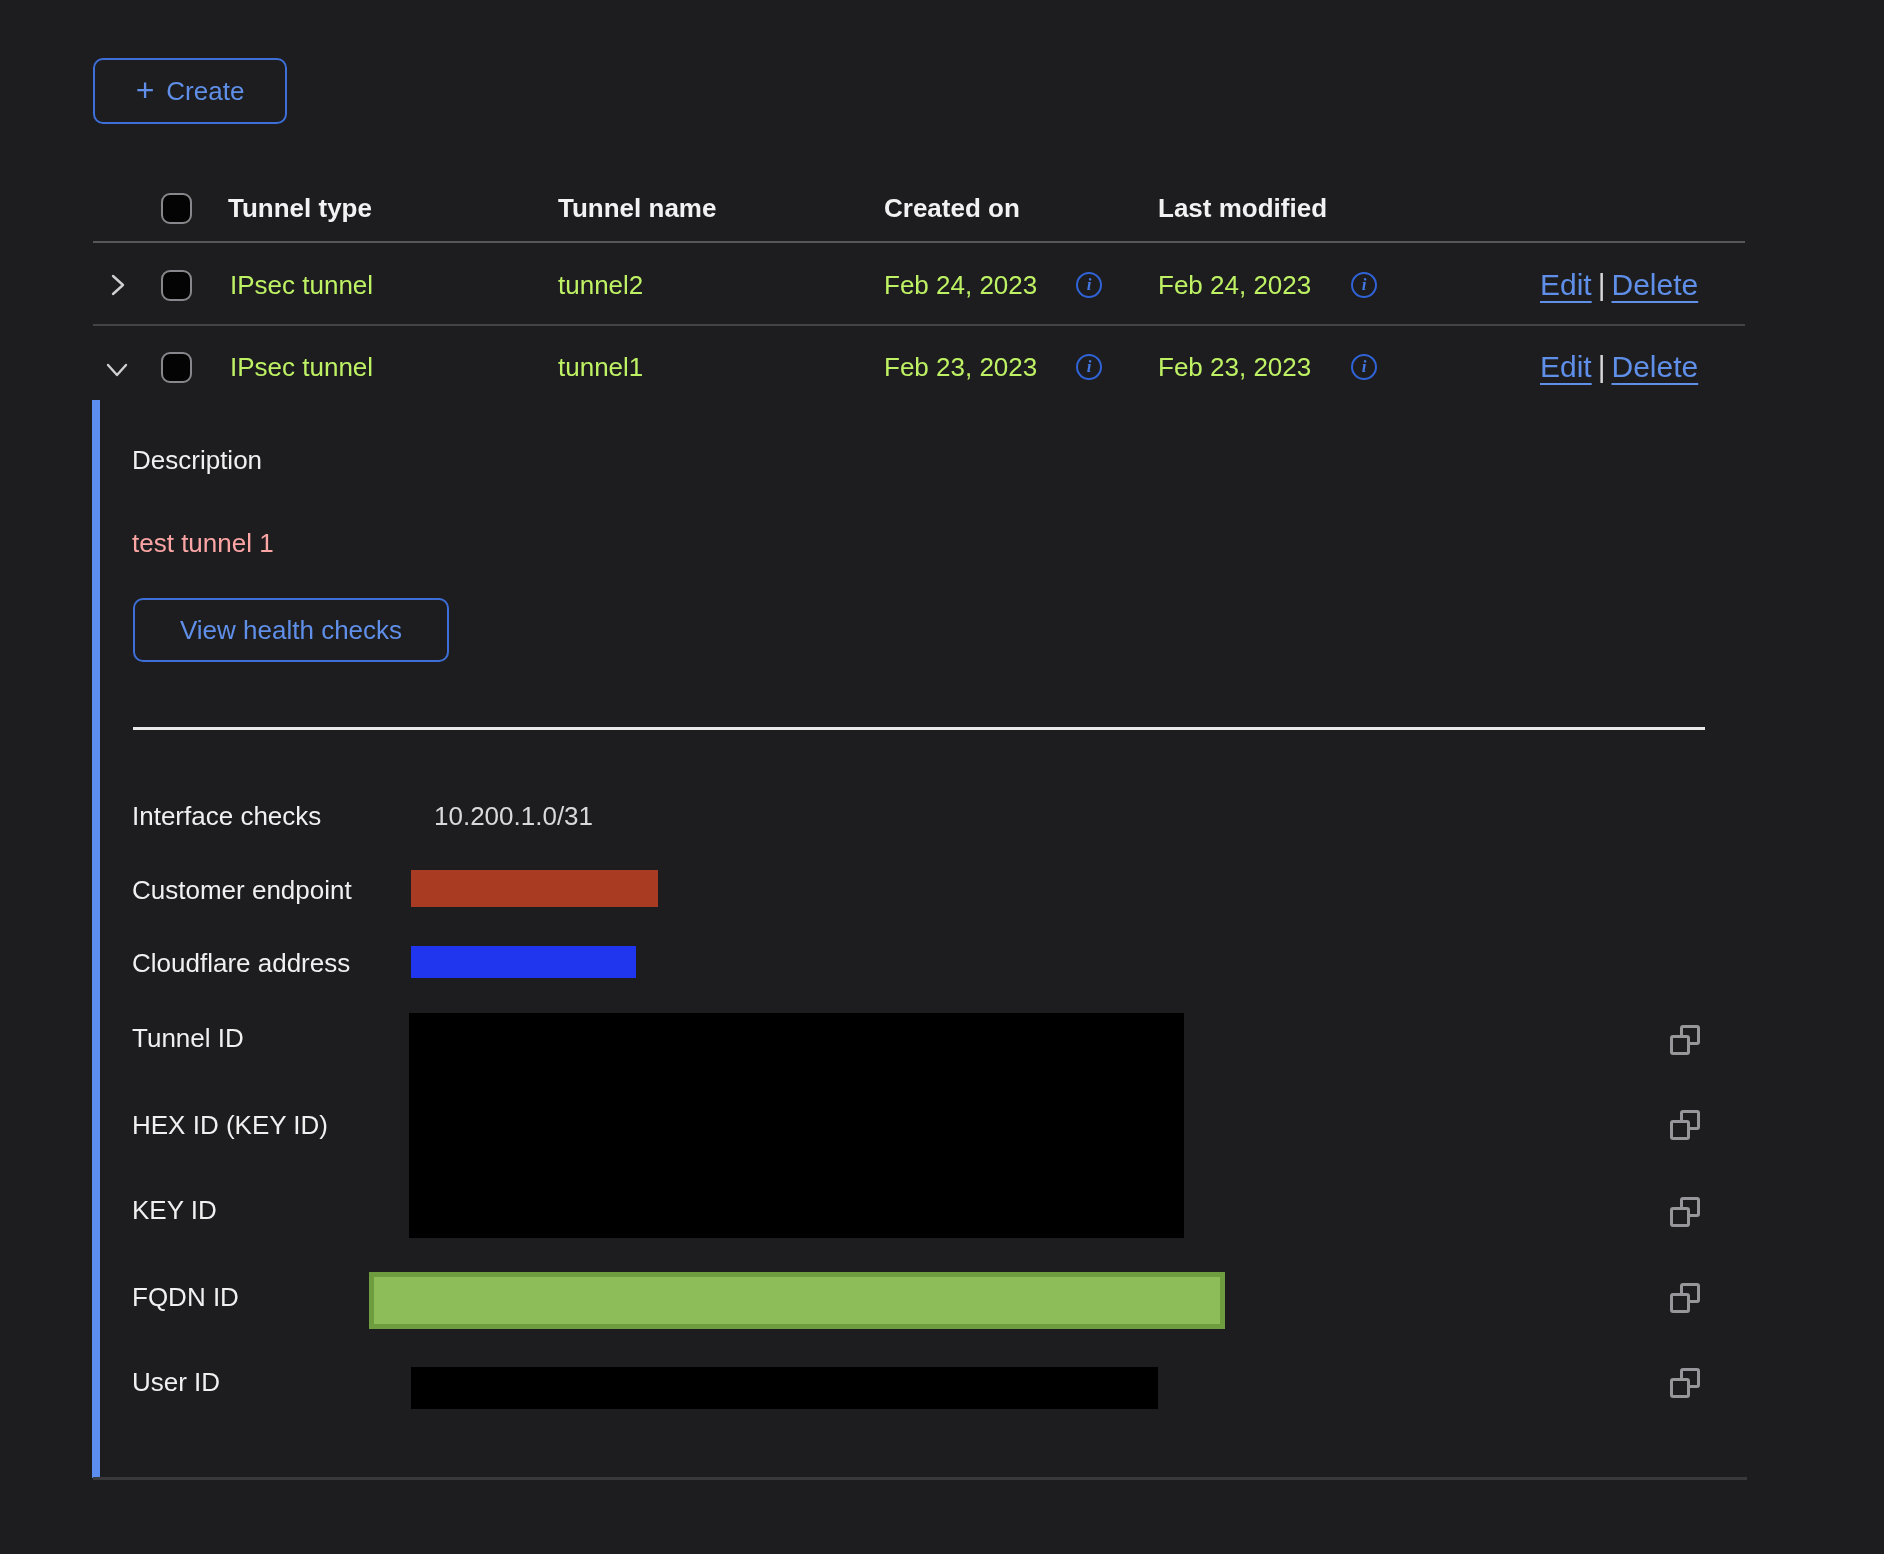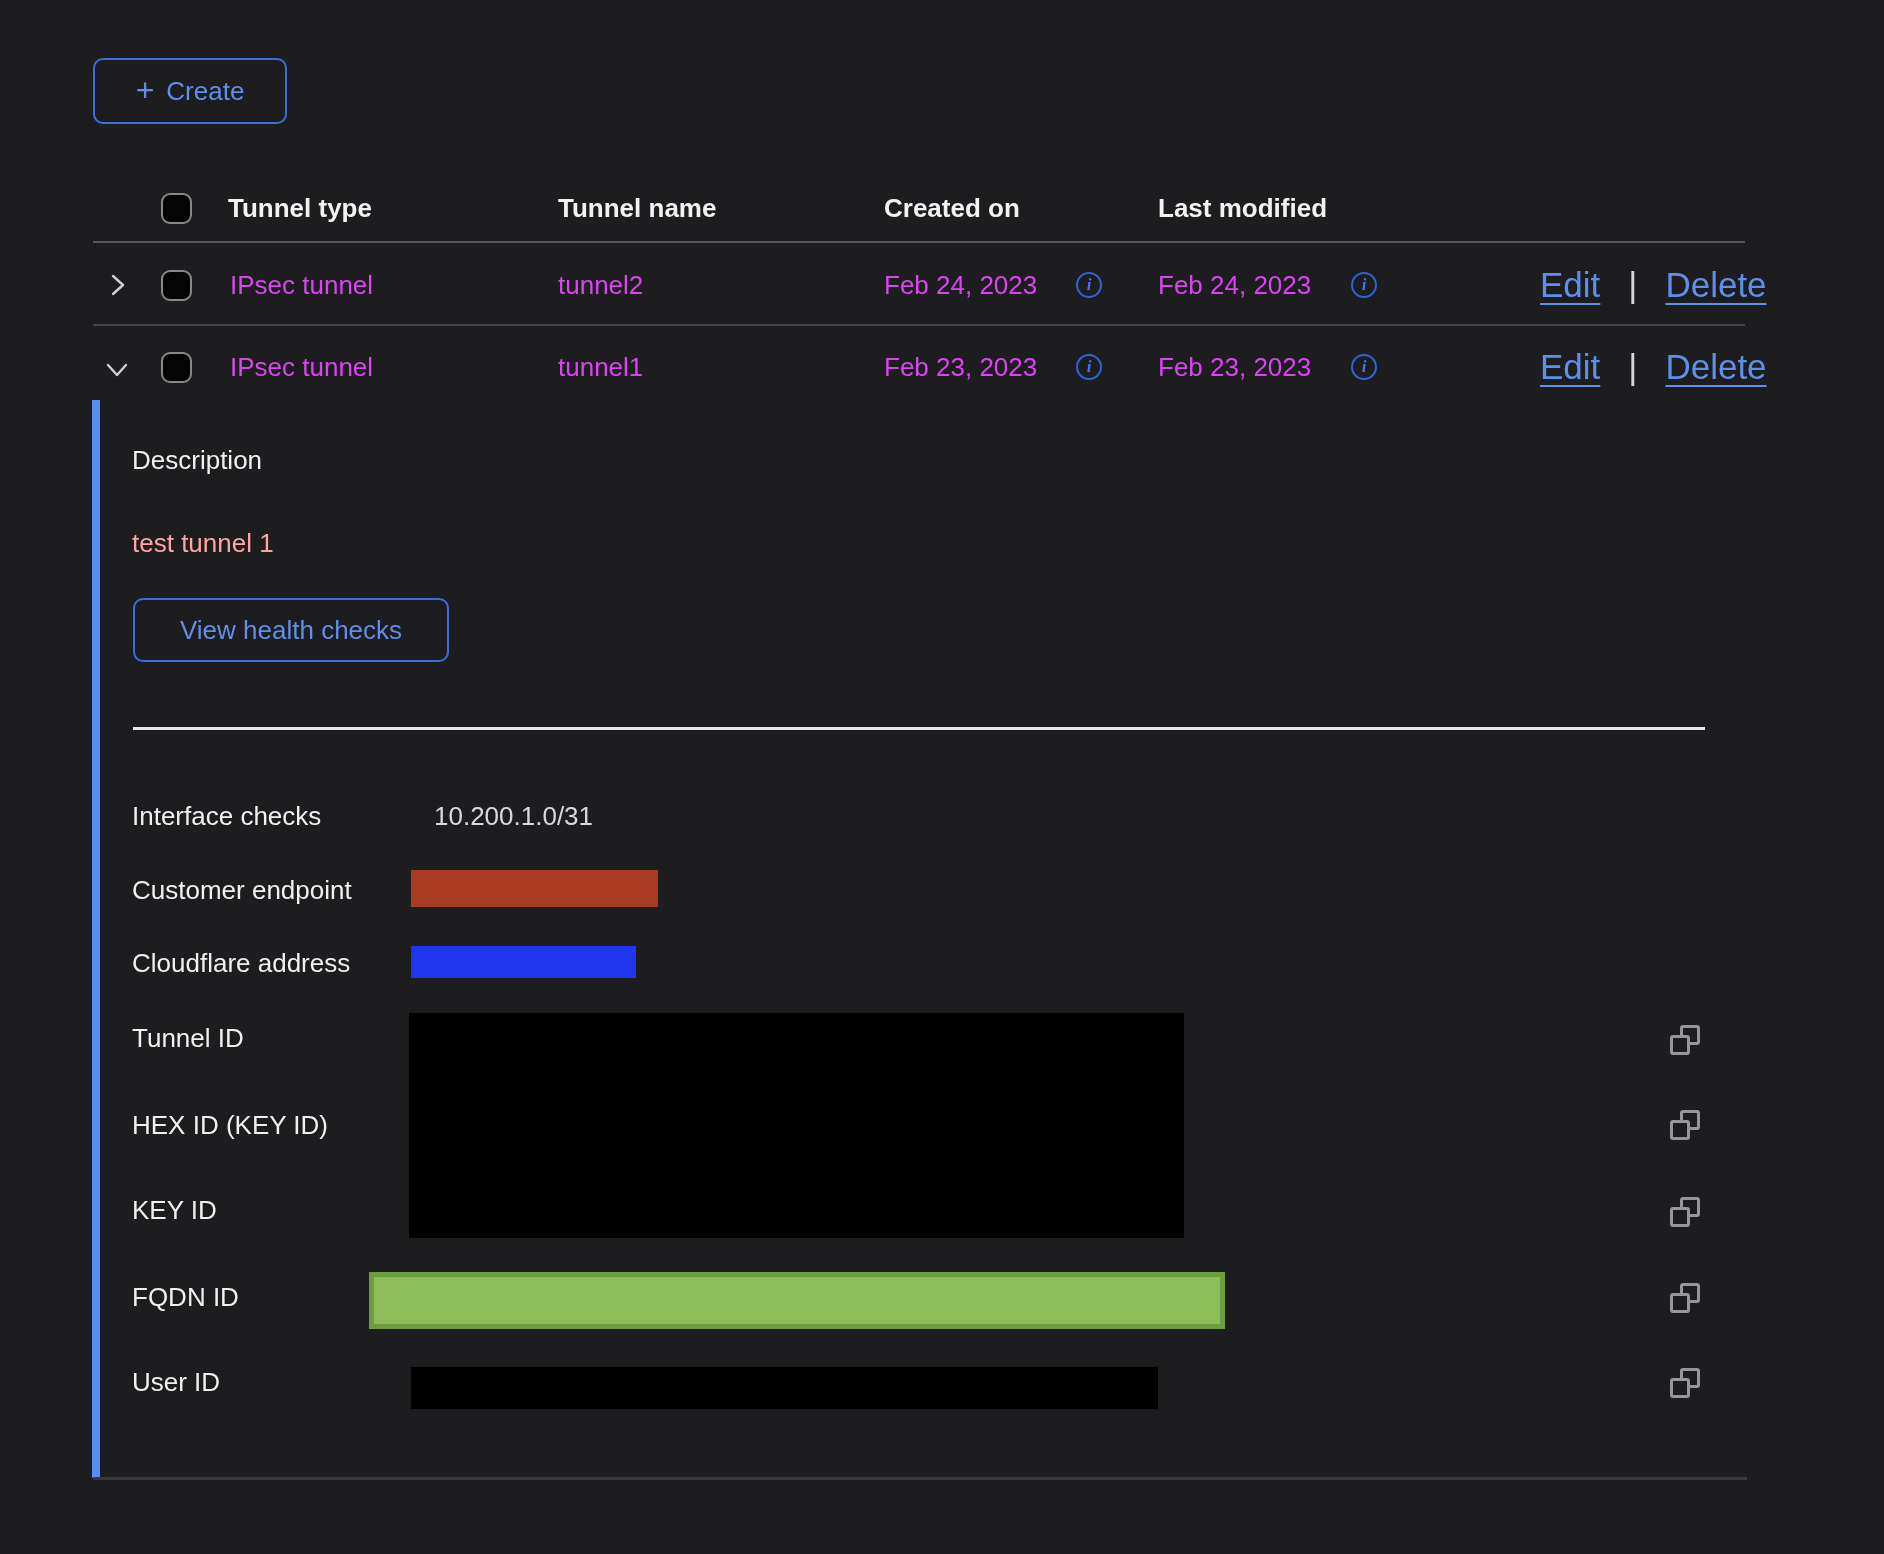--- a/index.html
+++ b/index.html
@@ -15,39 +15,39 @@
   #create-btn {
     position:absolute; left:93px; top:58px; width:194px; height:66px;
     background:transparent; border:2px solid #3e6fd8; border-radius:10px;
     color:#5f8fe8; font-size:26px; font-family:"Liberation Sans",sans-serif;
     display:flex; align-items:center; justify-content:center; gap:12px; cursor:pointer;
   }
   #create-btn .plus { font-size:32px; font-weight:300; line-height:1; margin-top:-3px; }
 
   
   .hdr { position:absolute; font-size:26px; font-weight:700; color:#f2f2f3; line-height:32px; }
-  .cell { position:absolute; font-size:26px; color:#d946ef; line-height:32px; }
+  .cell { position:absolute; font-size:26px; color:#bef264; line-height:32px; }
 
   .divider { position:absolute; left:93px; width:1652px; height:2px; background:#57575b; }
   .divider.row-div { background:#434347; }
 
   .checkbox {
     position:absolute; left:161px; width:31px; height:31px;
     border:2px solid #88888c; border-radius:9px; background:#040404; cursor:pointer;
   }
   .chev { position:absolute; left:104px; width:26px; height:26px; cursor:pointer; }
 
   .info-icon {
     position:absolute; width:26px; height:26px; border:2px solid #2f63d6; border-radius:50%;
     color:#4377e2; font-size:17px; font-weight:600;
     display:flex; align-items:center; justify-content:center; cursor:pointer;
     font-family:"Liberation Serif", serif; font-style:italic;
   }
 
-  .actions { position:absolute; left:1540px; width:180px; font-size:35px; line-height:32px; display:flex; gap:28px; align-items:center; }
+  .actions { position:absolute; left:1540px; width:180px; font-size:30px; line-height:32px; display:flex; gap:6px; align-items:center; }
   .lnk { color:#5f8fe8; text-decoration:underline; text-underline-offset:6px; text-decoration-thickness:2px; cursor:pointer; }
   .pipe { color:#d8d8da; }
 
   
   #accent-bar { position:absolute; left:92px; top:400px; width:8px; height:1078px; background:#5b8def; }
 
   #desc-label { position:absolute; left:132px; top:444px; font-size:26px; color:#f0f0f1; line-height:32px; }
   #desc-value { position:absolute; left:132px; top:527px; font-size:26px; color:#fca5a5; line-height:32px; }
 
   #health-btn {

